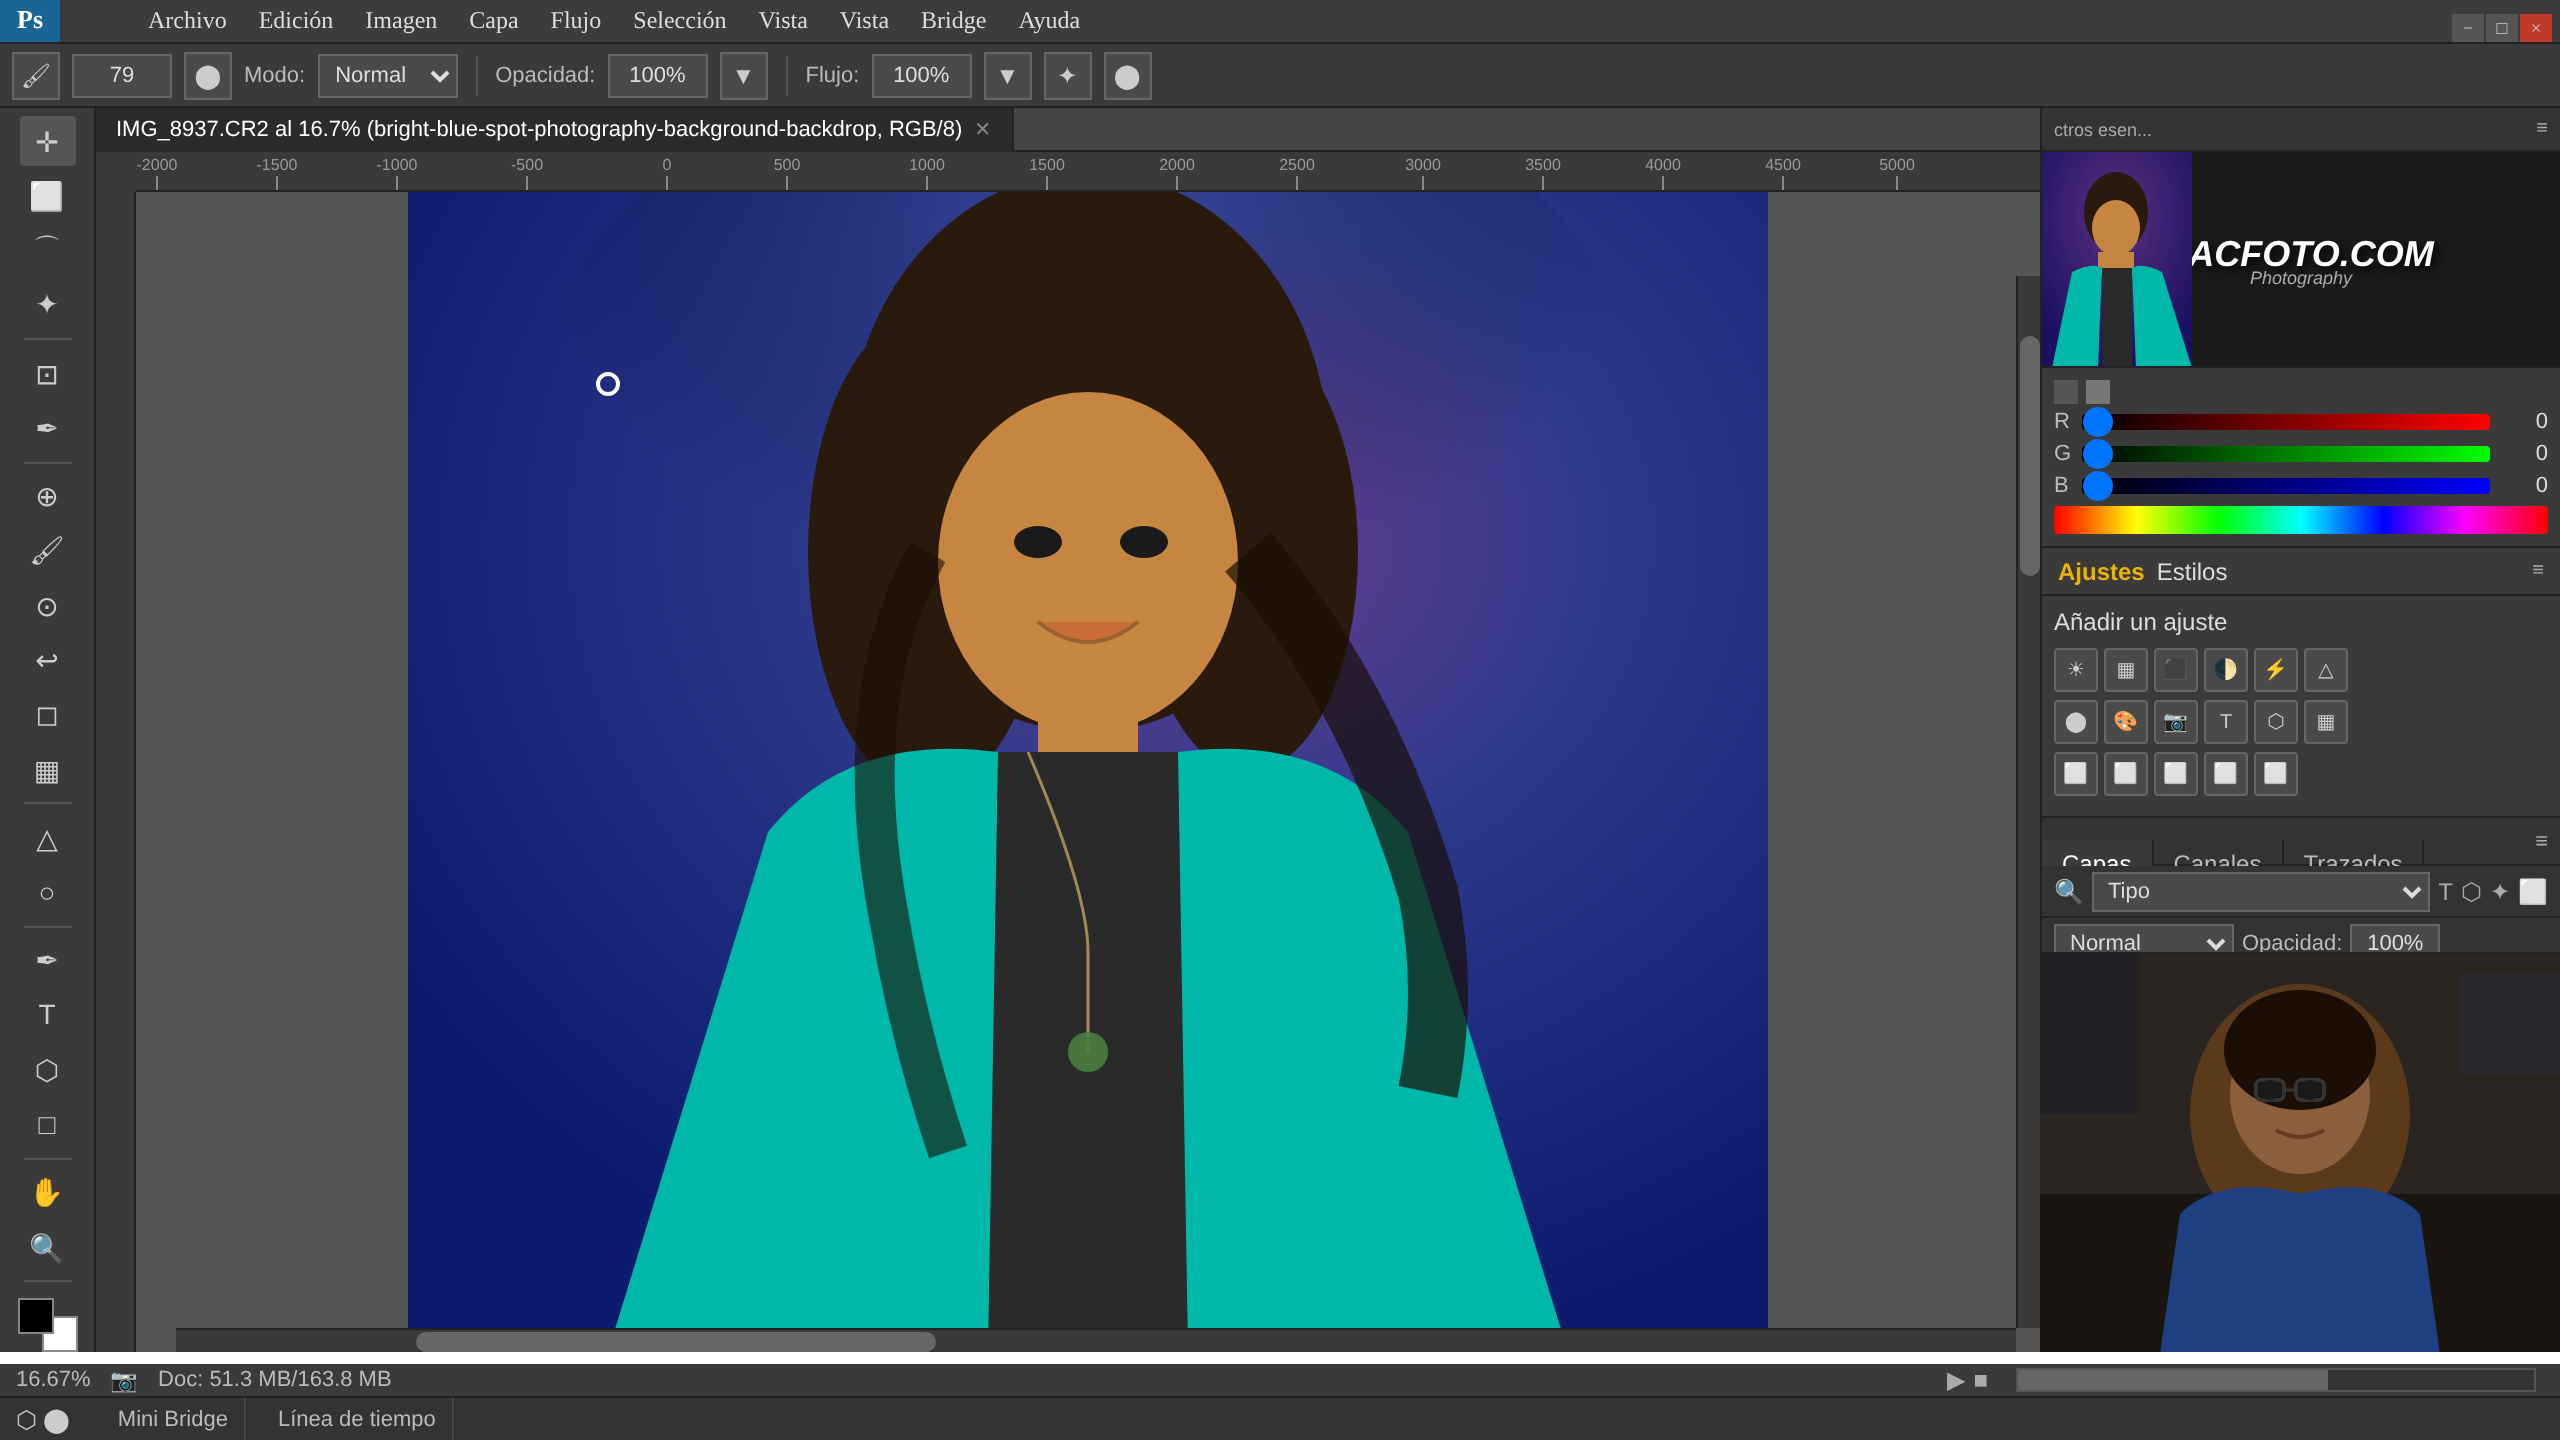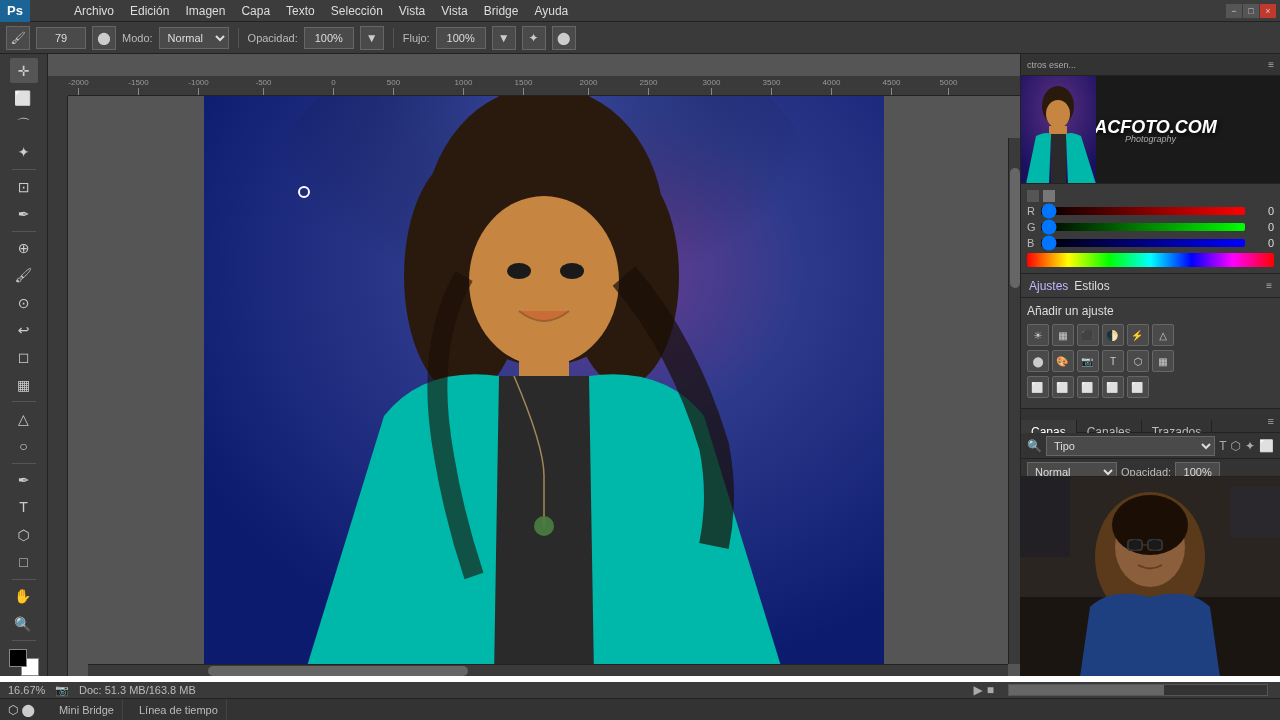--- a/index.html
+++ b/index.html
@@ -1,21 +1,22 @@
 <!DOCTYPE html>
 <html><head>
   <meta charset="utf-8">
   <style>
     * { margin: 0; padding: 0; box-sizing: border-box; }
     body { width: 1280px; height: 720px; overflow: hidden; background: #2b2b2b; font-family: Arial, sans-serif; font-size: 11px; color: #ccc; }
 
     
     #menubar {
-      width: 100%; height: 22px; background: #3c3c3c; display: flex; align-items: center;
+      width: 100%; height: 22px; background: #3c3c3c; display: flex; align-items: flex-end;
       border-bottom: 1px solid #222;
+      font-family: Liberation Serif, serif;
     }
     #menubar .ps-logo {
       width: 30px; height: 22px; background: #1a6496; display: flex; align-items: center; justify-content: center;
       font-weight: bold; color: #fff; font-size: 13px; flex-shrink: 0;
     }
     #menubar .menu-items { display: flex; align-items: center; height: 100%; padding-left: 36px; }
     #menubar .menu-item {
       padding: 0 8px; height: 100%; display: flex; align-items: center; cursor: pointer; font-size: 12px; color: #ddd;
     }
     .window-controls { margin-left: auto; display: flex; align-items: center; gap: 1px; padding-right: 4px; }
@@ -137,21 +138,21 @@
 
     
     #adjustments-panel {
       border-bottom: 1px solid #222;
     }
     .panel-header {
       height: 24px; background: #3a3a3a; display: flex; align-items: center; padding: 0 8px; gap: 6px;
       border-bottom: 1px solid #222; cursor: pointer;
     }
     .panel-header span { font-size: 12px; color: #ddd; }
-    .panel-header .active { color: #c4b5fd; font-weight: normal; }
+    .panel-header .active { color: #eab308; font-weight: bold; }
     .panel-content { padding: 6px; }
     .ajuste-title { font-size: 12px; color: #ddd; margin-bottom: 6px; }
     .ajuste-icons { display: flex; flex-wrap: wrap; gap: 3px; margin-bottom: 4px; }
     .ajuste-icon {
       width: 22px; height: 22px; background: #4a4a4a; border: 1px solid #666;
       display: flex; align-items: center; justify-content: center; cursor: pointer;
       font-size: 10px; color: #ccc; border-radius: 2px;
     }
 
     
@@ -282,21 +283,21 @@
 </head>
 <body>
 
 <div id="menubar">
   <div class="ps-logo">Ps</div>
   <div class="menu-items">
     <div class="menu-item">Archivo</div>
     <div class="menu-item">Edición</div>
     <div class="menu-item">Imagen</div>
     <div class="menu-item">Capa</div>
-    <div class="menu-item">Texto</div>
+    <div class="menu-item">Flujo</div>
     <div class="menu-item">Selección</div>
     <div class="menu-item">Vista</div>
     <div class="menu-item">Vista</div>
     <div class="menu-item">Bridge</div>
     <div class="menu-item">Ayuda</div>
   </div>
   <div class="window-controls">
     <div class="wc-btn">−</div>
     <div class="wc-btn">□</div>
     <div class="wc-btn close">×</div>
@@ -353,20 +354,26 @@
     <div class="tool-btn" title="Zoom">🔍</div>
     <div class="tool-divider"></div>
     <div class="color-swatches">
       <div class="swatch-bg"></div>
       <div class="swatch-fg"></div>
     </div>
   </div>
 
   <div id="canvas-area">
 
+    <div id="tab-bar">
+      <div class="tab active">
+        <span>IMG_8937.CR2 al 16.7% (bright-blue-spot-photography-background-backdrop, RGB/8)</span>
+        <span class="close-tab">✕</span>
+      </div>
+    </div>
 
     <div id="ruler-corner"></div>
 
     <div id="ruler-h">
       <div class="ruler-h-content">
         <div class="rtick" style="left:10px">
             <div class="rtick-label">-2000</div>
             <div class="rtick-line rtick-long"></div>
           </div>
         <div class="rtick" style="left:70px">

